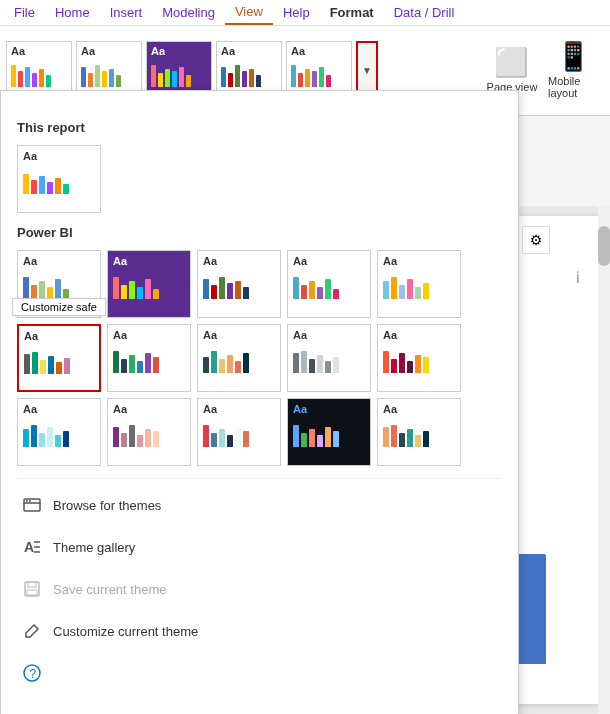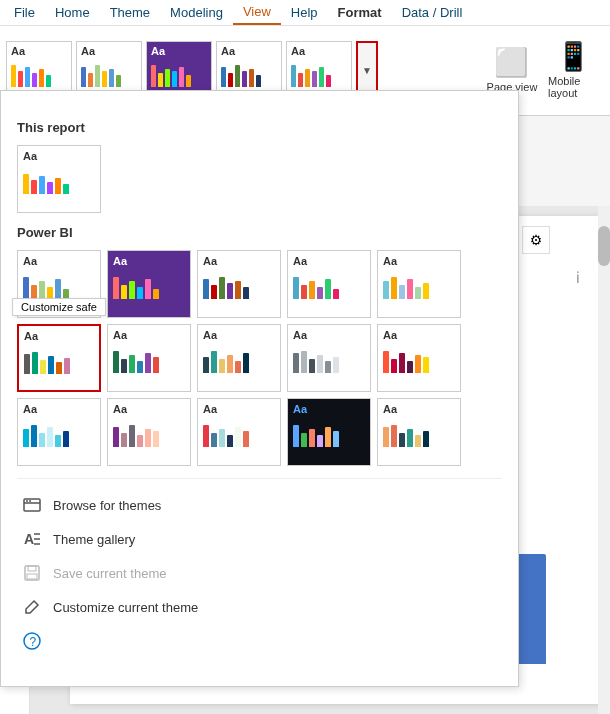--- a/index.html
+++ b/index.html
@@ -10,21 +10,21 @@
       display: flex;
       align-items: center;
       background: #fff;
       border-bottom: 1px solid #e0e0e0;
       padding: 0 4px;
       height: 26px;
     }
     .menubar-item {
       padding: 4px 10px;
       font-size: 13px;
-      color: #0c4a6e;
+      color: #6d28d9;
       cursor: pointer;
       white-space: nowrap;
     }
     .menubar-item.active { color: #c55a11; border-bottom: 2px solid #c55a11; }
     .menubar-item.format-active { font-weight: 600; color: #333; }
 
     
     .ribbon {
       background: #fff;
       border-bottom: 1px solid #d0d0d0;
@@ -216,21 +216,21 @@
       white-space: nowrap;
       box-shadow: 1px 1px 4px rgba(0,0,0,0.1);
       z-index: 200;
       pointer-events: none;
     }
 
     
     .action-list {
       display: flex;
       flex-direction: column;
-      gap: 2px;
+      gap: 10px;
       margin-top: 8px;
       border-top: 1px solid #eee;
       padding-top: 10px;
     }
     .action-item {
       display: flex;
       align-items: center;
       gap: 10px;
       padding: 5px 4px;
       cursor: pointer;
@@ -359,21 +359,21 @@
       border-radius: 6px;
       margin-top: 20px;
     }
   </style>
 </head>
 <body>
 
 <div class="menubar">
   <div class="menubar-item">File</div>
   <div class="menubar-item">Home</div>
-  <div class="menubar-item">Theme</div>
+  <div class="menubar-item">Insert</div>
   <div class="menubar-item">Modeling</div>
   <div class="menubar-item active">View</div>
   <div class="menubar-item">Help</div>
   <div class="menubar-item format-active">Format</div>
   <div class="menubar-item">Data / Drill</div>
 </div>
 
 <div class="ribbon">
   <div class="theme-thumbnails">
 

